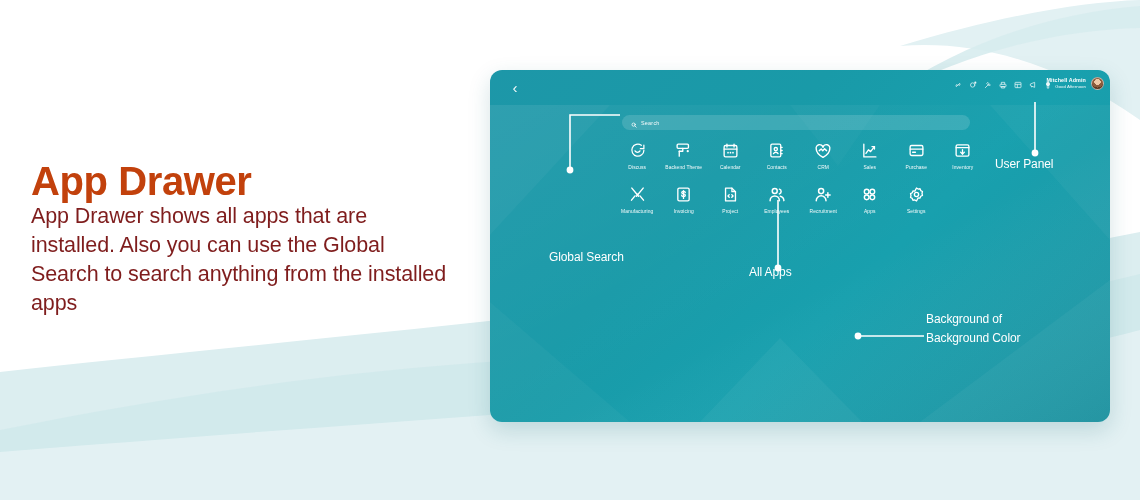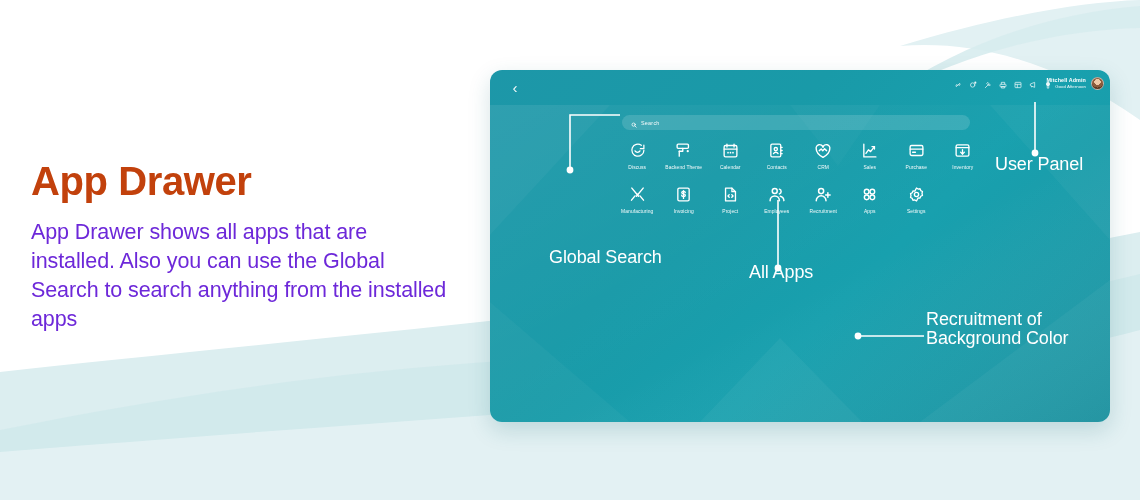--- a/index.html
+++ b/index.html
@@ -14,22 +14,22 @@
   
   .bg-waves { position: absolute; inset: 0; width: 1140px; height: 500px; }
 
   
   .left-copy { position: absolute; left: 31px; top: 160px; width: 420px; }
   .headline {
     font-size: 40px; font-weight: bold; color: #c2410c;
     letter-spacing: -0.4px; line-height: 1.05;
   }
   .body-copy {
-    margin-top: 16px;
-    font-size: 21.5px; line-height: 29px; color: #6d28d9;
+    margin-top: 0;
+    font-size: 21.5px; line-height: 29px; color: #7f1d1d;
     letter-spacing: -0.1px;
   }
 
   
   .panel {
     position: absolute; left: 490px; top: 70px;
     width: 620px; height: 352px;
     border-radius: 12px;
     overflow: hidden;
     background: linear-gradient(135deg,#1d97a8 0%, #199aa8 35%, #18a0ae 60%, #1f96a4 100%);
@@ -90,21 +90,21 @@
   }
   .app-item .glyph { height: 21px; display: flex; align-items: center; justify-content: center; }
   .app-item .glyph svg { display: block; }
   .app-label {
     color: #ffffff; font-size: 4.9px; letter-spacing: .1px;
     text-align: center; white-space: nowrap; opacity: .97;
   }
 
   
   .anno-label {
-    position: absolute; color: #ffffff; font-size: 18px;
+    position: absolute; color: #ffffff; font-size: 12px;
     line-height: 19px; letter-spacing: -0.1px; white-space: nowrap;
   }
   .anno-svg { position: absolute; overflow: visible; }
 </style>
 </head>
 <body>
 
 <div id="stage">
 
   <svg class="bg-waves" viewBox="0 0 1140 500" preserveAspectRatio="none">
@@ -399,18 +399,18 @@
       <circle cx="545" cy="83" r="3.4" fill="#ffffff"></circle>
 
       <path d="M368,266 L434,266" fill="none" stroke="#ffffff" stroke-width="1.6"></path>
       <circle cx="368" cy="266" r="3.4" fill="#ffffff"></circle>
     </svg>
 
     <div class="anno-label" style="left:26px; top:178px;margin-left:33px;">Global Search</div>
     <div class="anno-label" style="left:259px; top:193px;">All Apps</div>
     <div class="anno-label" style="left:505px; top:85px;">User Panel</div>
     <div style="position:absolute; left:436px; top:240px;">
-      <div class="anno-label" style="position:relative; left:0; top:0;">Recruitment of</div>
+      <div class="anno-label" style="position:relative; left:0; top:0;">Background of</div>
       <div class="anno-label" style="position:relative; left:0; top:0;">Background Color</div>
     </div>
 
   </div>
 </div>
 
 </body></html>

